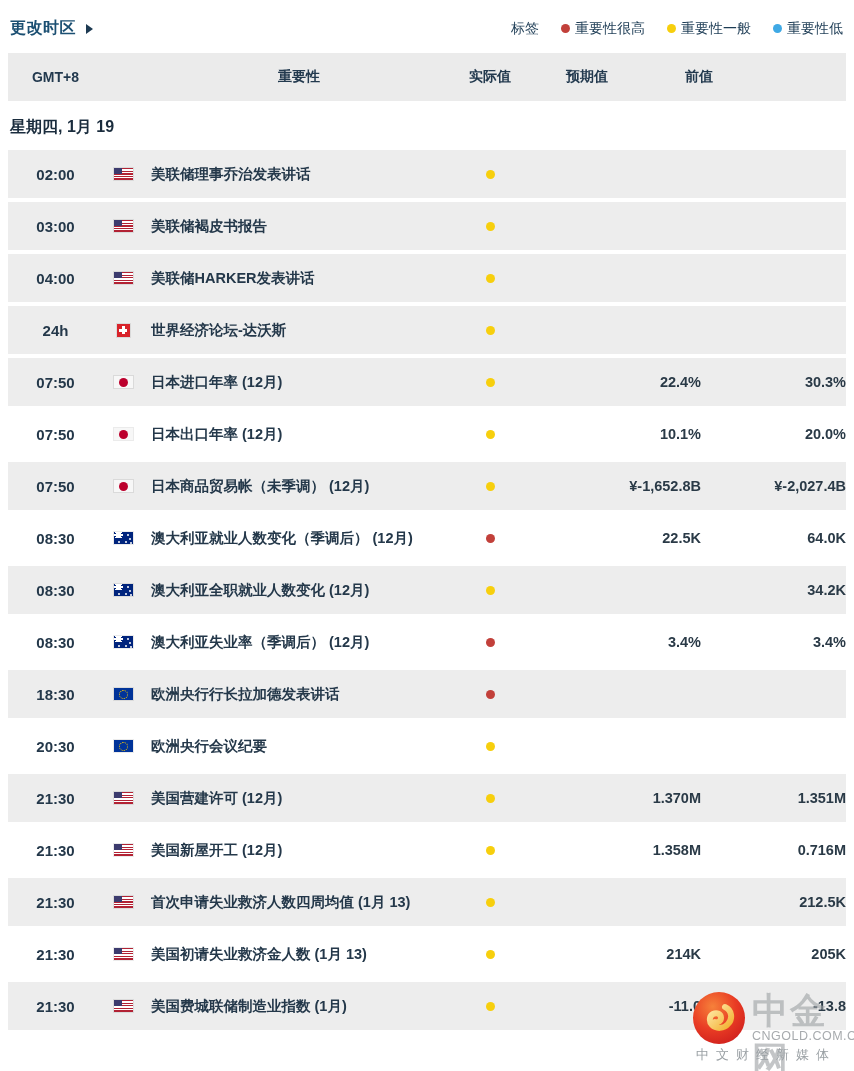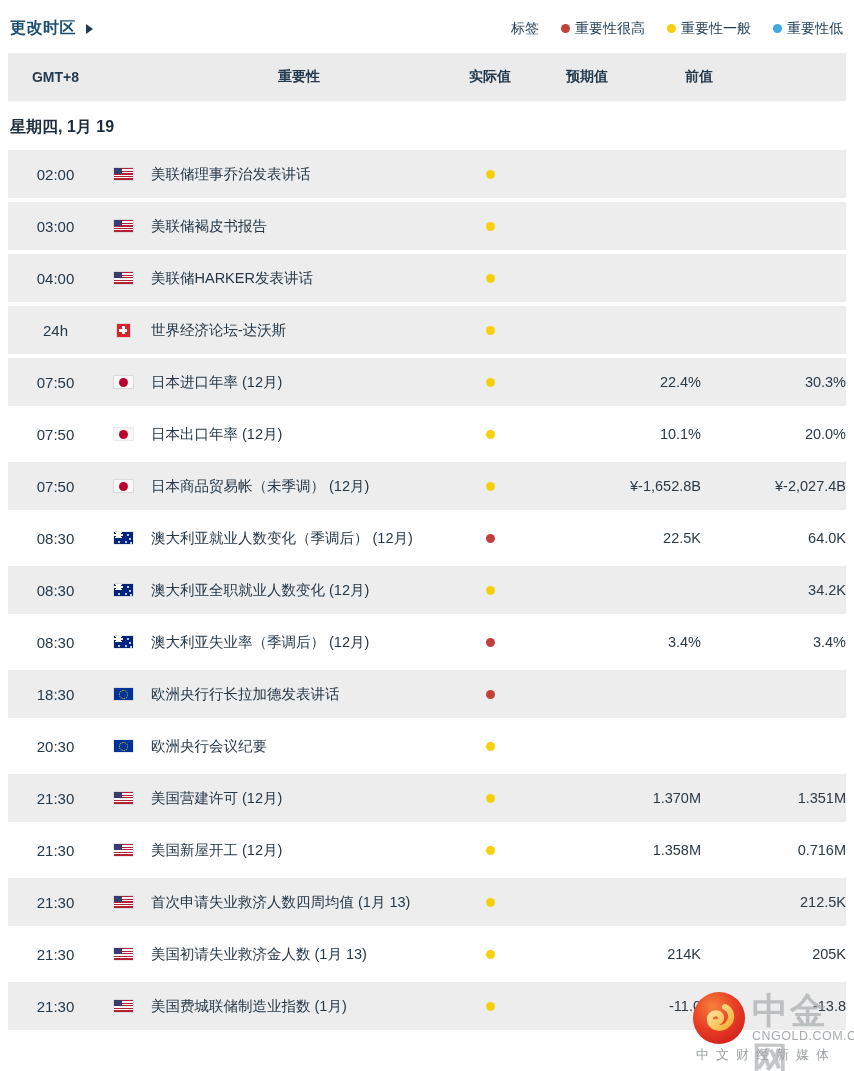--- a/index.html
+++ b/index.html
@@ -12,21 +12,21 @@
   .tz { display: flex; align-items: center; gap: 10px; cursor: pointer; }
   .tz-label { font-size: 16px; font-weight: 700; color: #1b4f72; letter-spacing: .5px; }
   .tz-arrow { width: 0; height: 0; border-left: 7px solid #1d3a52; border-top: 5px solid transparent; border-bottom: 5px solid transparent; display: inline-block; }
   .legend { display: flex; align-items: center; gap: 22px; }
   .legend-title { font-size: 14px; color: #1d3c55; }
   .legend-item { display: flex; align-items: center; gap: 5px; }
   .ldot { width: 9px; height: 9px; border-radius: 50%; display: inline-block; }
   .legend-item span { font-size: 14px; color: #1d3c55; }
 
   
-  .grid { display: grid; grid-template-columns: 95px 40px 1fr 70px 95px 93px 133px; align-items: center; }
+  .grid { display: grid; grid-template-columns: 95px 40px 1fr 70px 95px 93px 133px; align-items: center; font-weight: bold; }
   .thead { margin: 14px 8px 0 8px; height: 48px; background: #ebebeb; font-weight: 700; font-size: 14px; color: #22394e; }
   .th-time { text-align: center; }
   .th-event { text-align: left; padding-left: 8px; }
   .th-imp { text-align: center; }
   .th-right { text-align: right; }
   .pr-actual { padding-right: 14px; }
   .pr-forecast { padding-right: 12px; }
   .pr-previous { }
 
   

